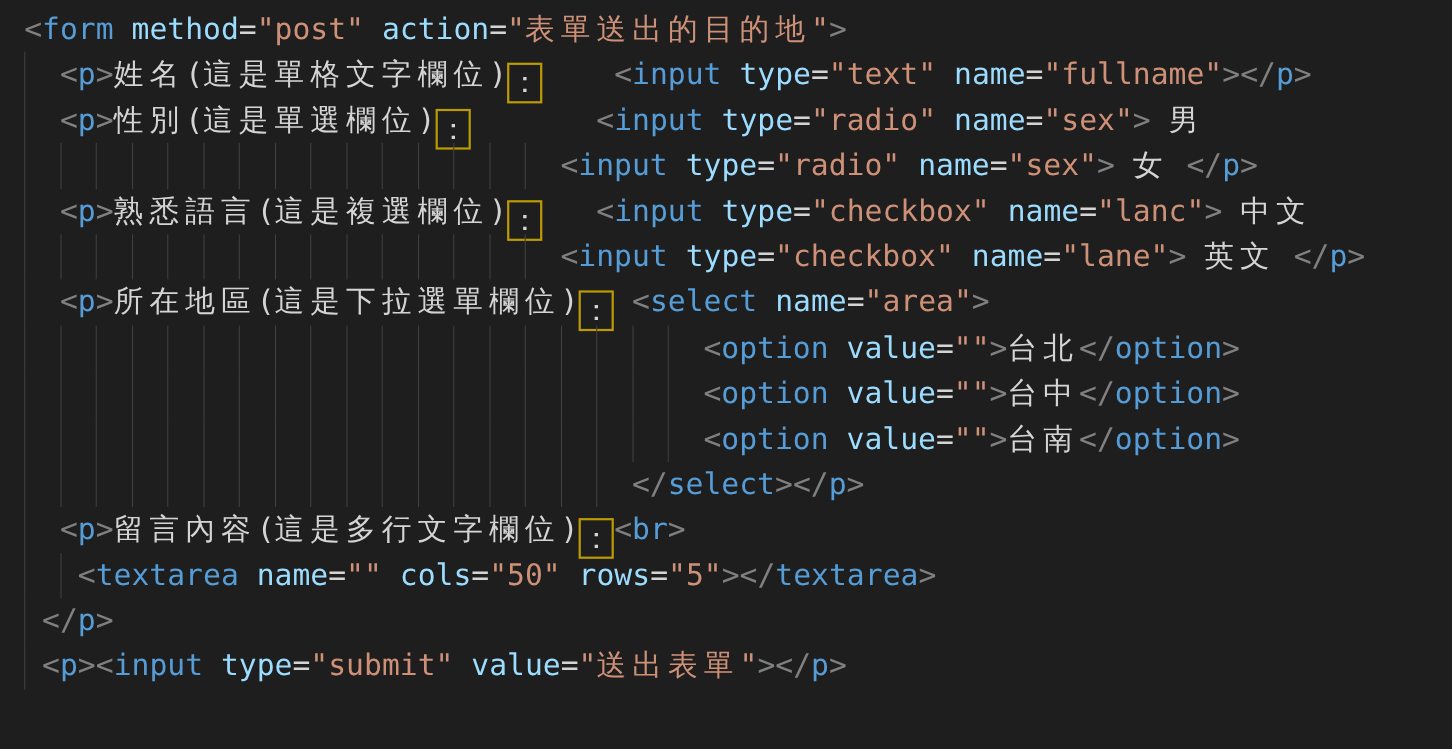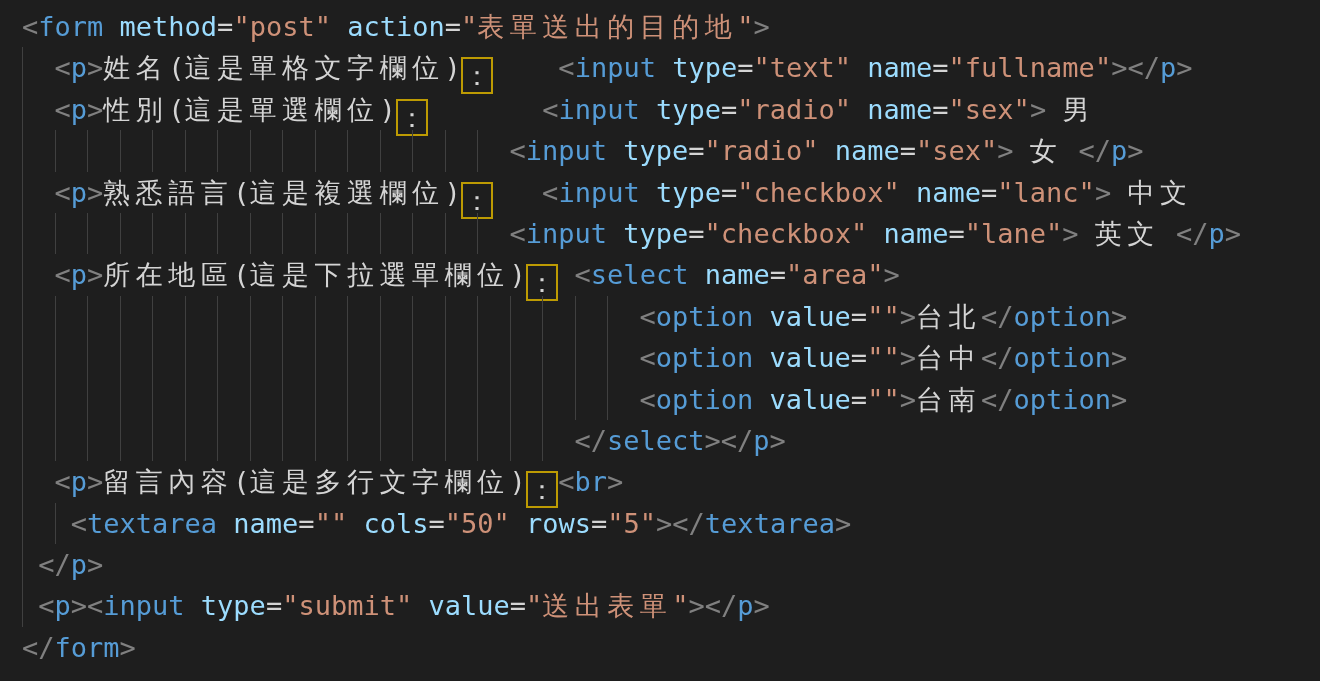--- a/index.html
+++ b/index.html
@@ -50,15 +50,14 @@
       <div class="code-line" style="padding-left: 509.5px;"><span class="indent-guide" style="left: 22px;"></span><span class="indent-guide" style="left: 54.5px;"></span><span class="indent-guide" style="left: 87px;"></span><span class="indent-guide" style="left: 119.5px;"></span><span class="indent-guide" style="left: 152px;"></span><span class="indent-guide" style="left: 184.5px;"></span><span class="indent-guide" style="left: 217px;"></span><span class="indent-guide" style="left: 249.5px;"></span><span class="indent-guide" style="left: 282px;"></span><span class="indent-guide" style="left: 314.5px;"></span><span class="indent-guide" style="left: 347px;"></span><span class="indent-guide" style="left: 379.5px;"></span><span class="indent-guide" style="left: 412px;"></span><span class="indent-guide" style="left: 444.5px;"></span><span class="indent-guide" style="left: 477px;"></span><span class="tk-p">&lt;</span><span class="tk-t">input</span><span class="tk-x"> </span><span class="tk-a">type</span><span class="tk-q">=</span><span class="tk-s">"checkbox"</span><span class="tk-x"> </span><span class="tk-a">name</span><span class="tk-q">=</span><span class="tk-s">"lane"</span><span class="tk-p">&gt;</span><span class="tk-x"> <span class="cjk">英</span><span class="cjk">文</span> </span><span class="tk-p">&lt;/</span><span class="tk-t">p</span><span class="tk-p">&gt;</span></div>
       <div class="code-line" style="padding-left: 54.5px;"><span class="indent-guide" style="left: 22px;"></span><span class="tk-p">&lt;</span><span class="tk-t">p</span><span class="tk-p">&gt;</span><span class="tk-x"><span class="cjk">所</span><span class="cjk">在</span><span class="cjk">地</span><span class="cjk">區</span>(<span class="cjk">這</span><span class="cjk">是</span><span class="cjk">下</span><span class="cjk">拉</span><span class="cjk">選</span><span class="cjk">單</span><span class="cjk">欄</span><span class="cjk">位</span>)</span><span class="tk-b">：</span><span class="tk-x"> </span><span class="tk-p">&lt;</span><span class="tk-t">select</span><span class="tk-x"> </span><span class="tk-a">name</span><span class="tk-q">=</span><span class="tk-s">"area"</span><span class="tk-p">&gt;</span></div>
       <div class="code-line" style="padding-left: 639.5px;"><span class="indent-guide" style="left: 22px;"></span><span class="indent-guide" style="left: 54.5px;"></span><span class="indent-guide" style="left: 87px;"></span><span class="indent-guide" style="left: 119.5px;"></span><span class="indent-guide" style="left: 152px;"></span><span class="indent-guide" style="left: 184.5px;"></span><span class="indent-guide" style="left: 217px;"></span><span class="indent-guide" style="left: 249.5px;"></span><span class="indent-guide" style="left: 282px;"></span><span class="indent-guide" style="left: 314.5px;"></span><span class="indent-guide" style="left: 347px;"></span><span class="indent-guide" style="left: 379.5px;"></span><span class="indent-guide" style="left: 412px;"></span><span class="indent-guide" style="left: 444.5px;"></span><span class="indent-guide" style="left: 477px;"></span><span class="indent-guide" style="left: 509.5px;"></span><span class="indent-guide" style="left: 542px;"></span><span class="indent-guide" style="left: 574.5px;"></span><span class="indent-guide" style="left: 607px;"></span><span class="tk-p">&lt;</span><span class="tk-t">option</span><span class="tk-x"> </span><span class="tk-a">value</span><span class="tk-q">=</span><span class="tk-s">""</span><span class="tk-p">&gt;</span><span class="tk-x"><span class="cjk">台</span><span class="cjk">北</span></span><span class="tk-p">&lt;/</span><span class="tk-t">option</span><span class="tk-p">&gt;</span></div>
       <div class="code-line" style="padding-left: 639.5px;"><span class="indent-guide" style="left: 22px;"></span><span class="indent-guide" style="left: 54.5px;"></span><span class="indent-guide" style="left: 87px;"></span><span class="indent-guide" style="left: 119.5px;"></span><span class="indent-guide" style="left: 152px;"></span><span class="indent-guide" style="left: 184.5px;"></span><span class="indent-guide" style="left: 217px;"></span><span class="indent-guide" style="left: 249.5px;"></span><span class="indent-guide" style="left: 282px;"></span><span class="indent-guide" style="left: 314.5px;"></span><span class="indent-guide" style="left: 347px;"></span><span class="indent-guide" style="left: 379.5px;"></span><span class="indent-guide" style="left: 412px;"></span><span class="indent-guide" style="left: 444.5px;"></span><span class="indent-guide" style="left: 477px;"></span><span class="indent-guide" style="left: 509.5px;"></span><span class="indent-guide" style="left: 542px;"></span><span class="indent-guide" style="left: 574.5px;"></span><span class="indent-guide" style="left: 607px;"></span><span class="tk-p">&lt;</span><span class="tk-t">option</span><span class="tk-x"> </span><span class="tk-a">value</span><span class="tk-q">=</span><span class="tk-s">""</span><span class="tk-p">&gt;</span><span class="tk-x"><span class="cjk">台</span><span class="cjk">中</span></span><span class="tk-p">&lt;/</span><span class="tk-t">option</span><span class="tk-p">&gt;</span></div>
       <div class="code-line" style="padding-left: 639.5px;"><span class="indent-guide" style="left: 22px;"></span><span class="indent-guide" style="left: 54.5px;"></span><span class="indent-guide" style="left: 87px;"></span><span class="indent-guide" style="left: 119.5px;"></span><span class="indent-guide" style="left: 152px;"></span><span class="indent-guide" style="left: 184.5px;"></span><span class="indent-guide" style="left: 217px;"></span><span class="indent-guide" style="left: 249.5px;"></span><span class="indent-guide" style="left: 282px;"></span><span class="indent-guide" style="left: 314.5px;"></span><span class="indent-guide" style="left: 347px;"></span><span class="indent-guide" style="left: 379.5px;"></span><span class="indent-guide" style="left: 412px;"></span><span class="indent-guide" style="left: 444.5px;"></span><span class="indent-guide" style="left: 477px;"></span><span class="indent-guide" style="left: 509.5px;"></span><span class="indent-guide" style="left: 542px;"></span><span class="indent-guide" style="left: 574.5px;"></span><span class="indent-guide" style="left: 607px;"></span><span class="tk-p">&lt;</span><span class="tk-t">option</span><span class="tk-x"> </span><span class="tk-a">value</span><span class="tk-q">=</span><span class="tk-s">""</span><span class="tk-p">&gt;</span><span class="tk-x"><span class="cjk">台</span><span class="cjk">南</span></span><span class="tk-p">&lt;/</span><span class="tk-t">option</span><span class="tk-p">&gt;</span></div>
       <div class="code-line" style="padding-left: 574.5px;"><span class="indent-guide" style="left: 22px;"></span><span class="indent-guide" style="left: 54.5px;"></span><span class="indent-guide" style="left: 87px;"></span><span class="indent-guide" style="left: 119.5px;"></span><span class="indent-guide" style="left: 152px;"></span><span class="indent-guide" style="left: 184.5px;"></span><span class="indent-guide" style="left: 217px;"></span><span class="indent-guide" style="left: 249.5px;"></span><span class="indent-guide" style="left: 282px;"></span><span class="indent-guide" style="left: 314.5px;"></span><span class="indent-guide" style="left: 347px;"></span><span class="indent-guide" style="left: 379.5px;"></span><span class="indent-guide" style="left: 412px;"></span><span class="indent-guide" style="left: 444.5px;"></span><span class="indent-guide" style="left: 477px;"></span><span class="indent-guide" style="left: 509.5px;"></span><span class="indent-guide" style="left: 542px;"></span><span class="tk-p">&lt;/</span><span class="tk-t">select</span><span class="tk-p">&gt;&lt;/</span><span class="tk-t">p</span><span class="tk-p">&gt;</span></div>
       <div class="code-line" style="padding-left: 54.5px;"><span class="indent-guide" style="left: 22px;"></span><span class="tk-p">&lt;</span><span class="tk-t">p</span><span class="tk-p">&gt;</span><span class="tk-x"><span class="cjk">留</span><span class="cjk">言</span><span class="cjk">內</span><span class="cjk">容</span>(<span class="cjk">這</span><span class="cjk">是</span><span class="cjk">多</span><span class="cjk">行</span><span class="cjk">文</span><span class="cjk">字</span><span class="cjk">欄</span><span class="cjk">位</span>)</span><span class="tk-b">：</span><span class="tk-p">&lt;</span><span class="tk-t">br</span><span class="tk-p">&gt;</span></div>
       <div class="code-line" style="padding-left: 70.75px;"><span class="indent-guide" style="left: 22px;"></span><span class="indent-guide" style="left: 54.5px;"></span><span class="tk-p">&lt;</span><span class="tk-t">textarea</span><span class="tk-x"> </span><span class="tk-a">name</span><span class="tk-q">=</span><span class="tk-s">""</span><span class="tk-x"> </span><span class="tk-a">cols</span><span class="tk-q">=</span><span class="tk-s">"50"</span><span class="tk-x"> </span><span class="tk-a">rows</span><span class="tk-q">=</span><span class="tk-s">"5"</span><span class="tk-p">&gt;&lt;/</span><span class="tk-t">textarea</span><span class="tk-p">&gt;</span></div>
       <div class="code-line" style="padding-left: 38.25px;"><span class="indent-guide" style="left: 22px;"></span><span class="tk-p">&lt;/</span><span class="tk-t">p</span><span class="tk-p">&gt;</span></div>
       <div class="code-line" style="padding-left: 38.25px;"><span class="indent-guide" style="left: 22px;"></span><span class="tk-p">&lt;</span><span class="tk-t">p</span><span class="tk-p">&gt;&lt;</span><span class="tk-t">input</span><span class="tk-x"> </span><span class="tk-a">type</span><span class="tk-q">=</span><span class="tk-s">"submit"</span><span class="tk-x"> </span><span class="tk-a">value</span><span class="tk-q">=</span><span class="tk-s">"<span class="cjk">送</span><span class="cjk">出</span><span class="cjk">表</span><span class="cjk">單</span>"</span><span class="tk-p">&gt;&lt;/</span><span class="tk-t">p</span><span class="tk-p">&gt;</span></div>
-      <div class="code-line" style="padding-left: 22px;"><span class="tk-p">&lt;/</span><span class="tk-t">form</span><span class="tk-p">&gt;</span></div>
     </div>
 </div>
 
 </body></html>

